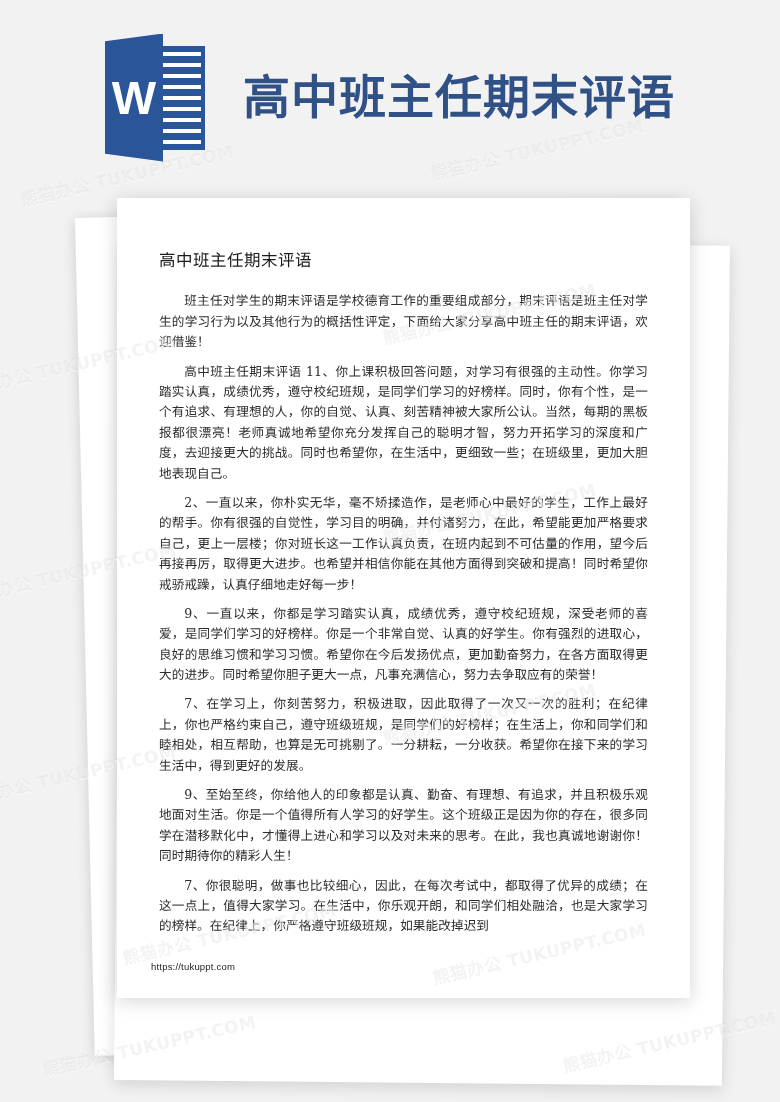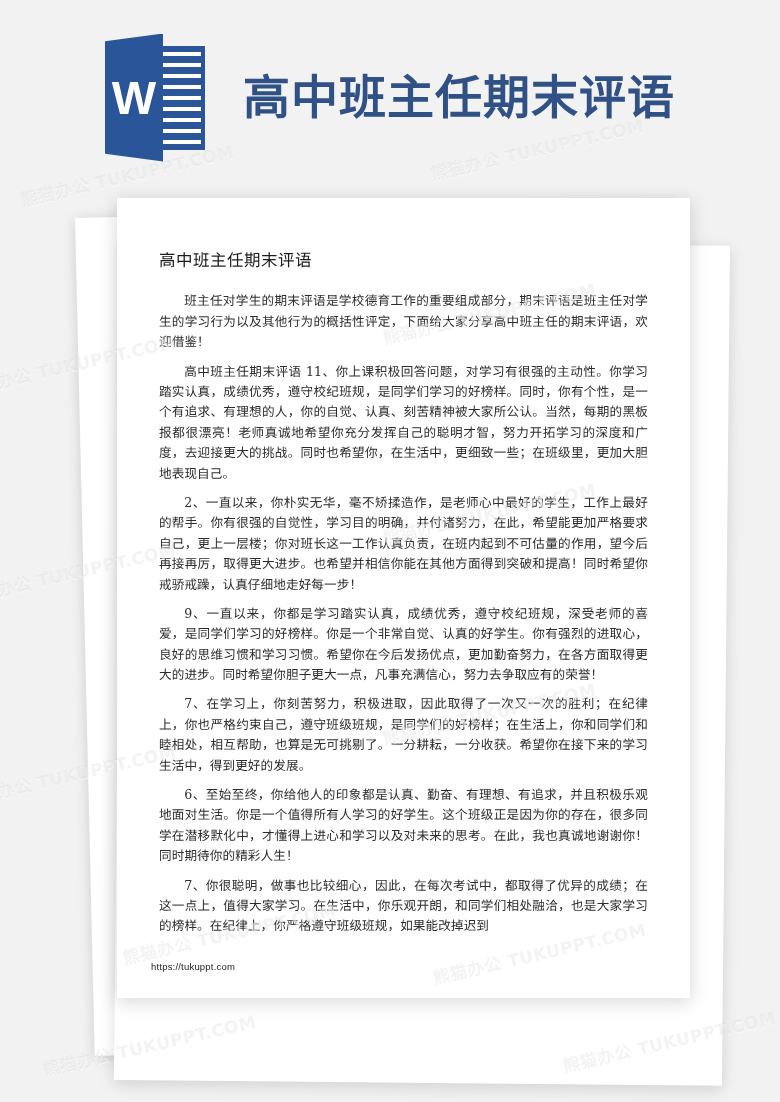--- a/index.html
+++ b/index.html
@@ -235,21 +235,21 @@
   <div class="sheet-main">
     <div class="doc-body">
 
       <h1 class="doc-title">高中班主任期末评语</h1>
 
       <p class="doc-p">班主任对学生的期末评语是学校德育工作的重要组成部分，期末评语是班主任对学生的学习行为以及其他行为的概括性评定，下面给大家分享高中班主任的期末评语，欢迎借鉴！</p>
       <p class="doc-p">高中班主任期末评语 11、你上课积极回答问题，对学习有很强的主动性。你学习踏实认真，成绩优秀，遵守校纪班规，是同学们学习的好榜样。同时，你有个性，是一个有追求、有理想的人，你的自觉、认真、刻苦精神被大家所公认。当然，每期的黑板报都很漂亮！老师真诚地希望你充分发挥自己的聪明才智，努力开拓学习的深度和广度，去迎接更大的挑战。同时也希望你，在生活中，更细致一些；在班级里，更加大胆地表现自己。</p>
       <p class="doc-p">2、一直以来，你朴实无华，毫不矫揉造作，是老师心中最好的学生，工作上最好的帮手。你有很强的自觉性，学习目的明确，并付诸努力，在此，希望能更加严格要求自己，更上一层楼；你对班长这一工作认真负责，在班内起到不可估量的作用，望今后再接再厉，取得更大进步。也希望并相信你能在其他方面得到突破和提高！同时希望你戒骄戒躁，认真仔细地走好每一步！</p>
       <p class="doc-p">9、一直以来，你都是学习踏实认真，成绩优秀，遵守校纪班规，深受老师的喜爱，是同学们学习的好榜样。你是一个非常自觉、认真的好学生。你有强烈的进取心，良好的思维习惯和学习习惯。希望你在今后发扬优点，更加勤奋努力，在各方面取得更大的进步。同时希望你胆子更大一点，凡事充满信心，努力去争取应有的荣誉！</p>
       <p class="doc-p">7、在学习上，你刻苦努力，积极进取，因此取得了一次又一次的胜利；在纪律上，你也严格约束自己，遵守班级班规，是同学们的好榜样；在生活上，你和同学们和睦相处，相互帮助，也算是无可挑剔了。一分耕耘，一分收获。希望你在接下来的学习生活中，得到更好的发展。</p>
-      <p class="doc-p">6、至始至终，你给他人的印象都是认真、勤奋、有理想、有追求，并且积极乐观地面对生活。你是一个值得所有人学习的好学生。这个班级正是因为你的存在，很多同学在潜移默化中，才懂得上进心和学习以及对未来的思考。在此，我也真诚地谢谢你！同时期待你的精彩人生！</p>
+      <p class="doc-p">9、至始至终，你给他人的印象都是认真、勤奋、有理想、有追求，并且积极乐观地面对生活。你是一个值得所有人学习的好学生。这个班级正是因为你的存在，很多同学在潜移默化中，才懂得上进心和学习以及对未来的思考。在此，我也真诚地谢谢你！同时期待你的精彩人生！</p>
       <p class="doc-p">7、你很聪明，做事也比较细心，因此，在每次考试中，都取得了优异的成绩；在这一点上，值得大家学习。在生活中，你乐观开朗，和同学们相处融洽，也是大家学习的榜样。在纪律上，你严格遵守班级班规，如果能改掉迟到</p>
 
       <div class="doc-footer-url">https://tukuppt.com</div>
     </div>
   </div>
 
 </div>
 
 <div class="wm-layer">
     <div class="wm" style="left: 18px; top: 162px;">熊猫办公 TUKUPPT.COM</div>

